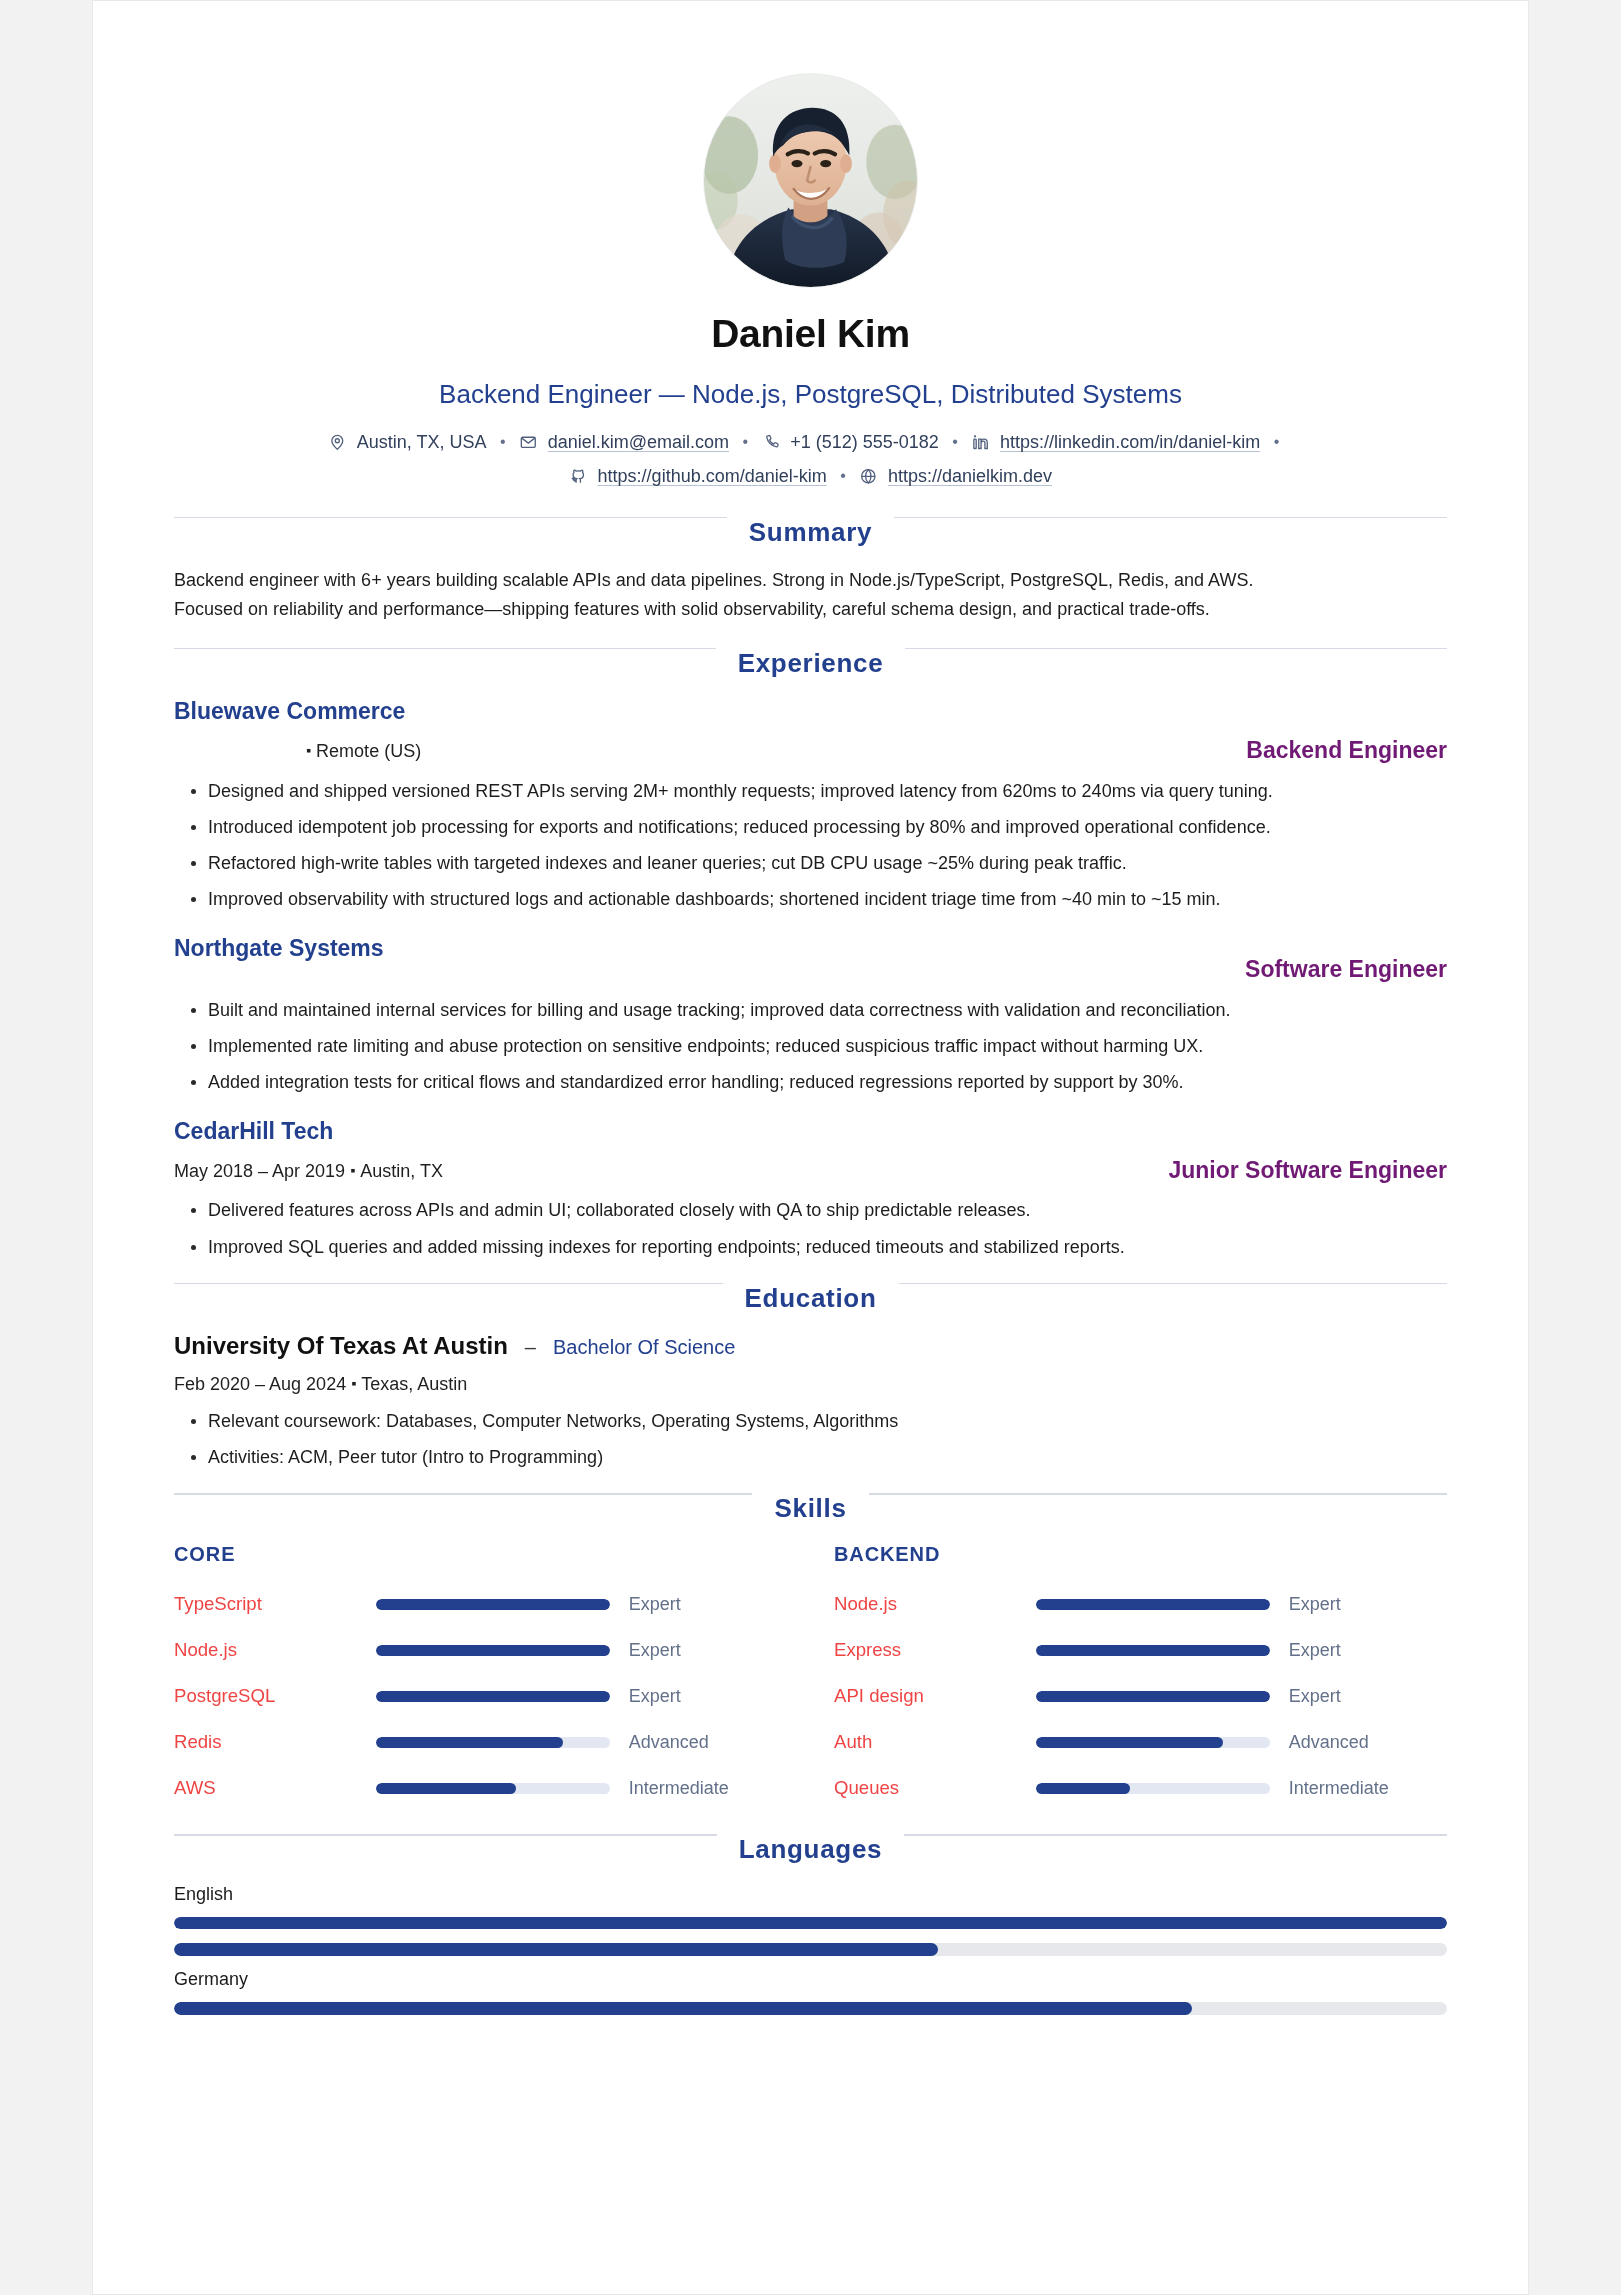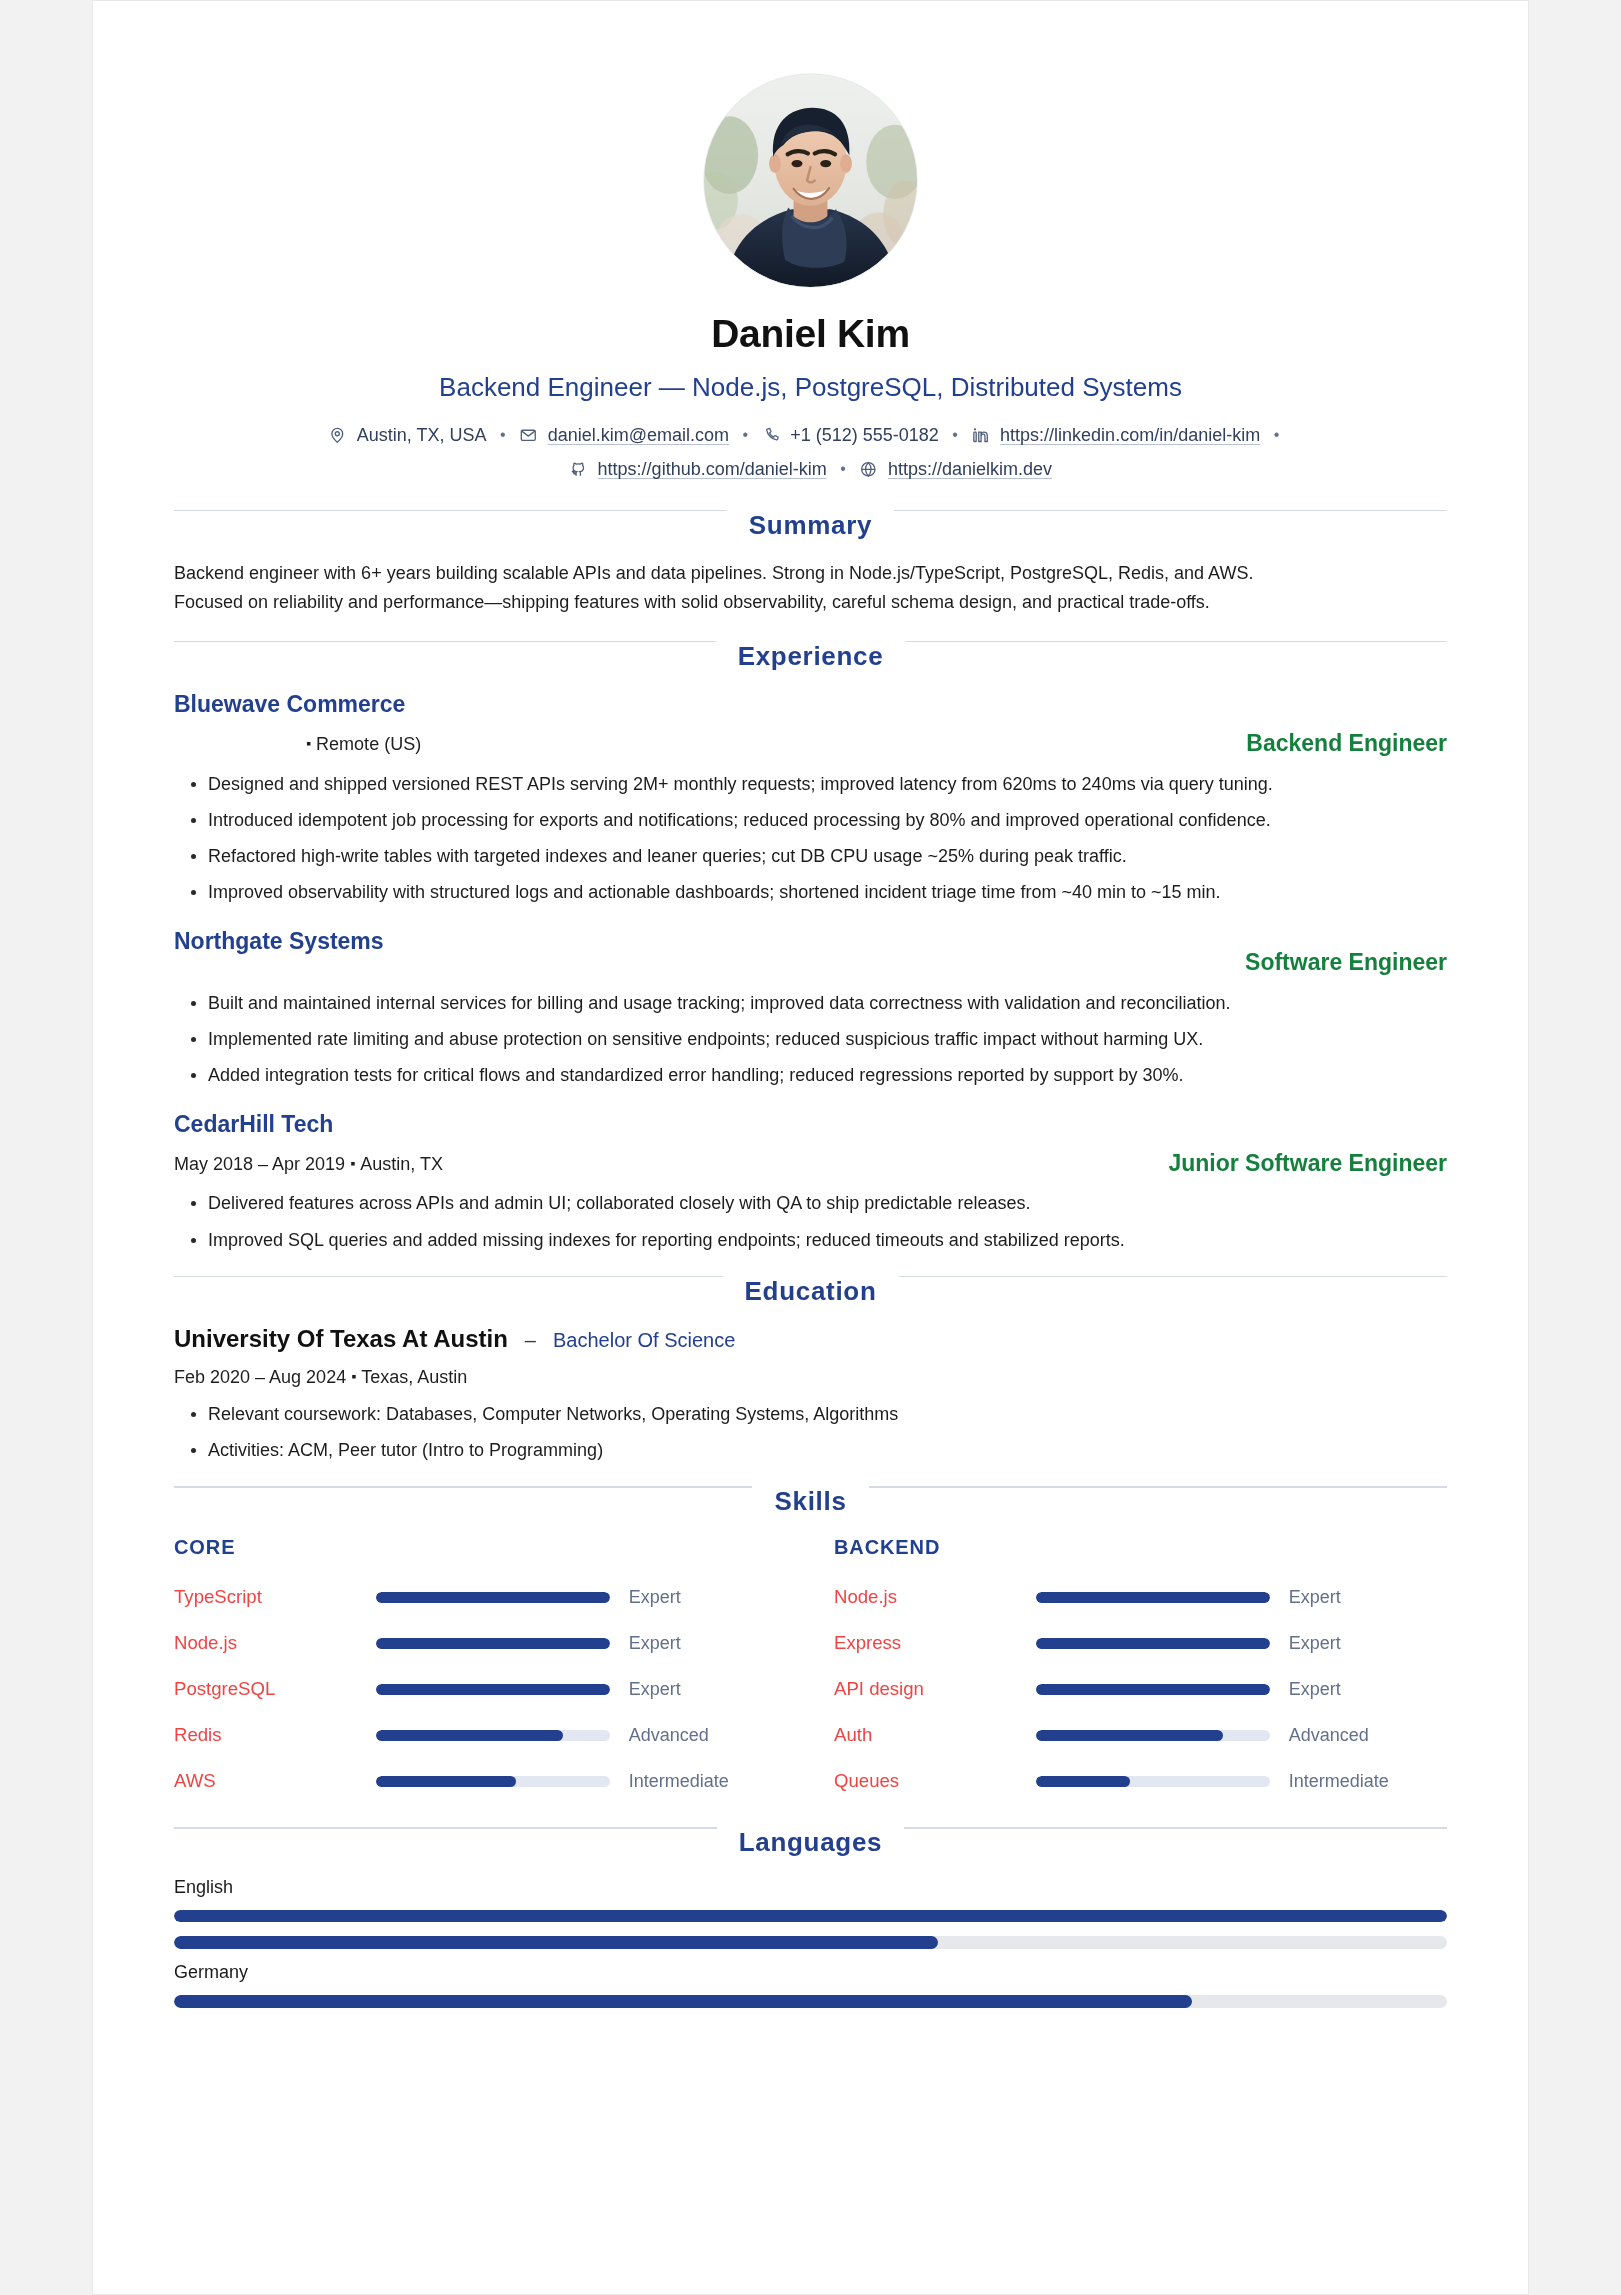--- a/index.html
+++ b/index.html
@@ -40,21 +40,21 @@
     color: #111111;
     letter-spacing: -0.3px;
     margin-top: 24px;
     line-height: 1.2;
   }
 
   .headline {
     font-size: 26px;
     color: #23408e;
     font-weight: 400;
-    margin-top: 13px;
+    margin-top: 20px;
     line-height: 1.25;
   }
 
   .contacts {
     margin-top: 15px;
     display: flex;
     flex-wrap: wrap;
     justify-content: center;
     align-items: center;
     gap: 0px;
@@ -139,21 +139,21 @@
     font-size: 18px;
     color: #1f1f1f;
     margin-top: 12px;
     line-height: 1.4;
   }
   .exp-meta.indent { padding-left: 127px; }
   .meta-sep { color: #1f1f1f; padding: 0 5px; font-size: 14.4px; vertical-align: 1.7px; }
   .role {
     font-size: 23px;
     font-weight: 700;
-    color: #15803d;
+    color: #701a75;
     text-align: right;
     white-space: nowrap;
     align-self: flex-end;
     padding-top: 22px;
   }
 
   ul.bullets {
     list-style: none;
     margin-top: 13.5px;
     margin-bottom: 22px;

